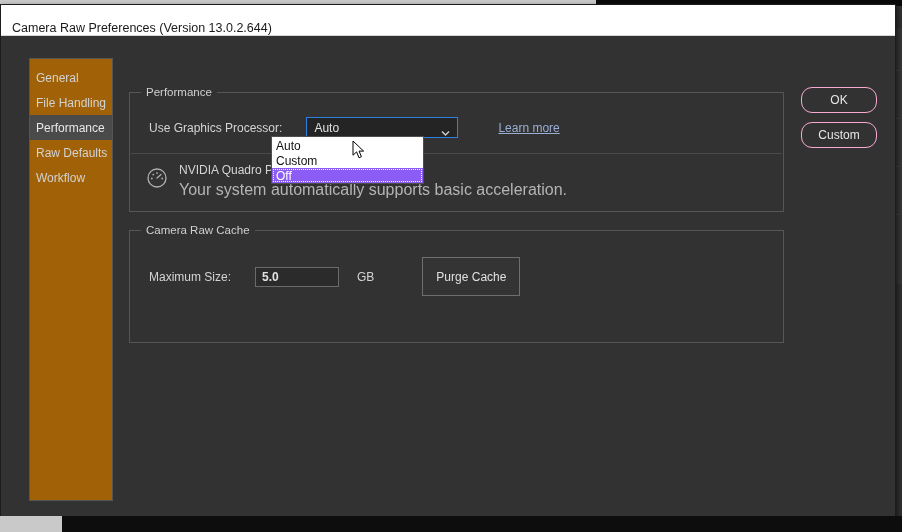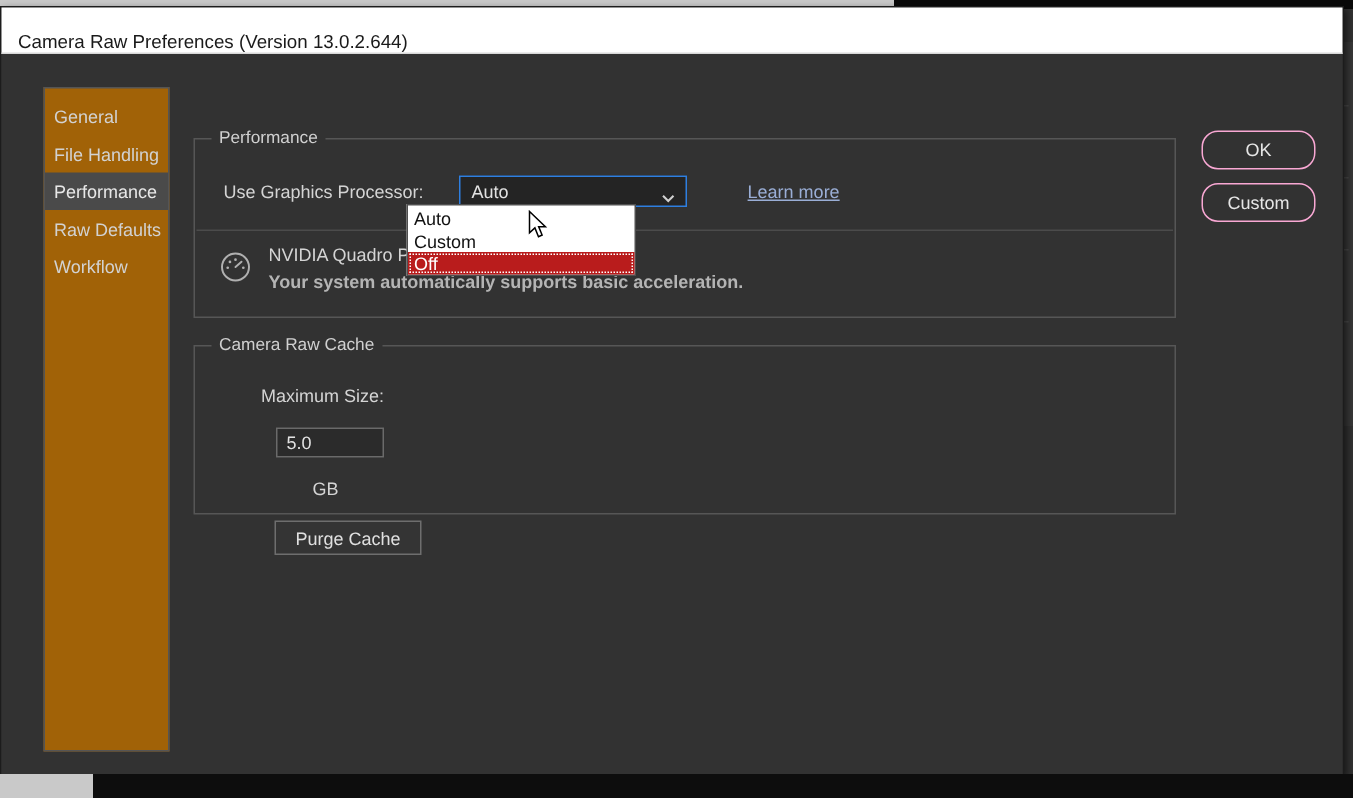--- a/index.html
+++ b/index.html
@@ -214,21 +214,21 @@
     height: 15px;
     display: flex;
     align-items: center;
     padding-left: 4px;
     font-size: 12px;
     color: #111111;
     white-space: nowrap;
     cursor: pointer;
   }
   .dd-item.highlighted {
-    background: #b91c1c;
+    background: #8b5cf6;
     color: #ffffff;
     outline: 1px dotted #ffffff;
     outline-offset: -2px;
   }
 
   
   .hsep {
     position: absolute;
     left: 1px; right: 1px;
     top: 60px;
@@ -241,41 +241,42 @@
     position: absolute;
     left: 16px;
     top: 70px;
     display: flex;
     align-items: flex-start;
     gap: 11px;
   }
   .gauge-icon { width: 22px; height: 22px; margin-top: 4px; flex: 0 0 auto; }
   .gpu-text { display: flex; flex-direction: column; gap: 4px; }
   .gpu-name { font-size: 12px; color: #d4d4d4; white-space: nowrap; }
-  .gpu-desc { font-size: 12px; color: #b4b4b4; white-space: nowrap; font-weight: bold; }
-
-  
-  #cache-size-row { left: 19px; top: 26px; flex-direction: column; }
+  .gpu-desc { font-size: 16px; color: #b4b4b4; white-space: nowrap; }
+
+  
+  #cache-size-row { left: 19px; top: 26px; }
   .text-input {
-    width: 72px;
+    width: 84px;
     height: 20px;
     background: #2b2b2b;
     border: 1px solid #6a6a6a;
     margin-left: 10px;
     display: flex;
     align-items: center;
     padding-left: 6px;
     font-size: 12px;
     color: #e2e2e2;
     cursor: text;
+    font-weight: bold;
   }
   .unit { font-size: 12px; color: #d4d4d4; margin-left: 4px; }
   .btn-rect {
     margin-left: 34px;
-    height: 23px;
+    height: 39px;
     padding: 0 13px;
     background: #343434;
     border: 1px solid #6e6e6e;
     color: #e0e0e0;
     font-size: 12px;
     display: flex;
     align-items: center;
     justify-content: center;
     white-space: nowrap;
     cursor: pointer;

